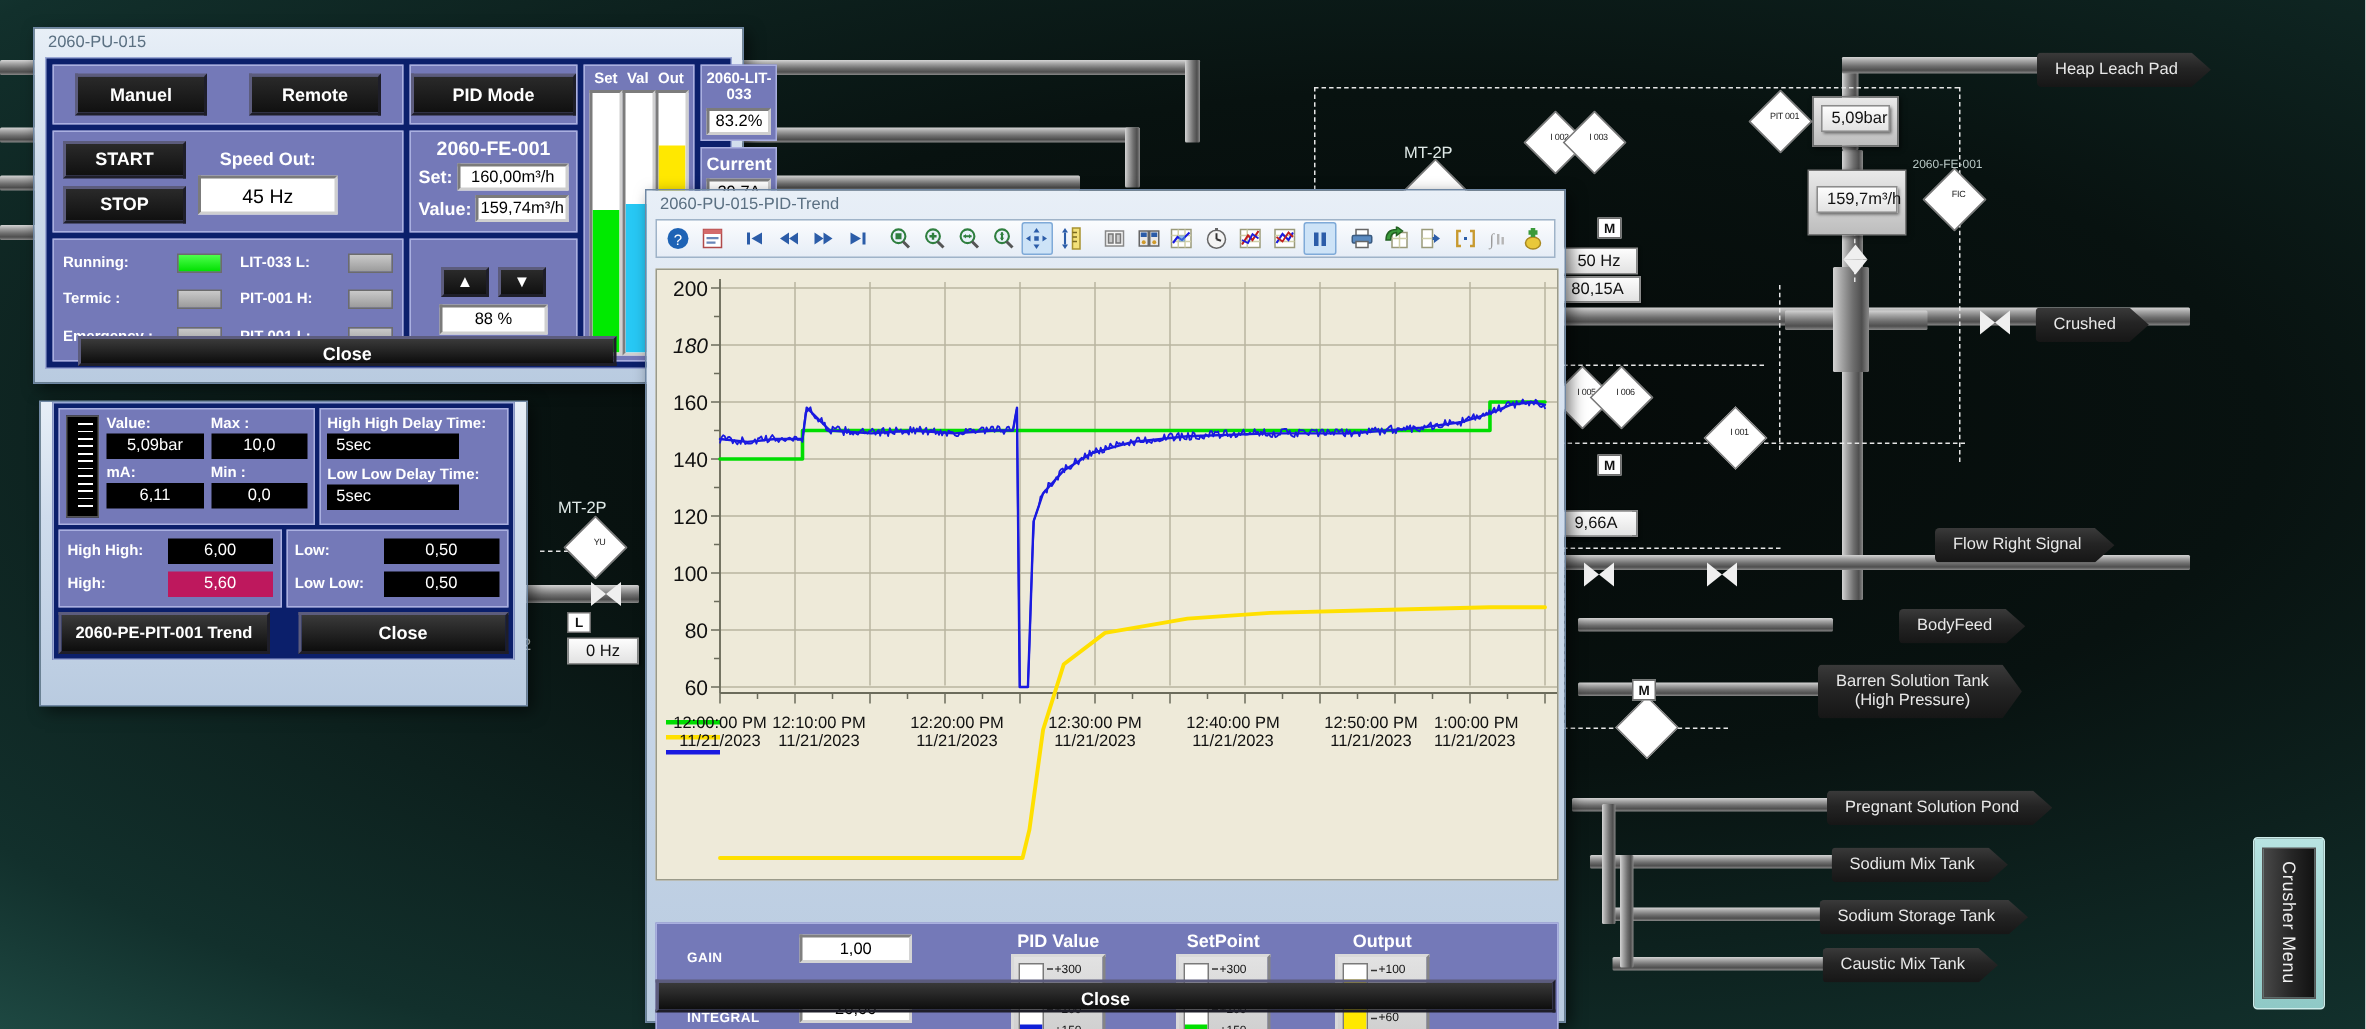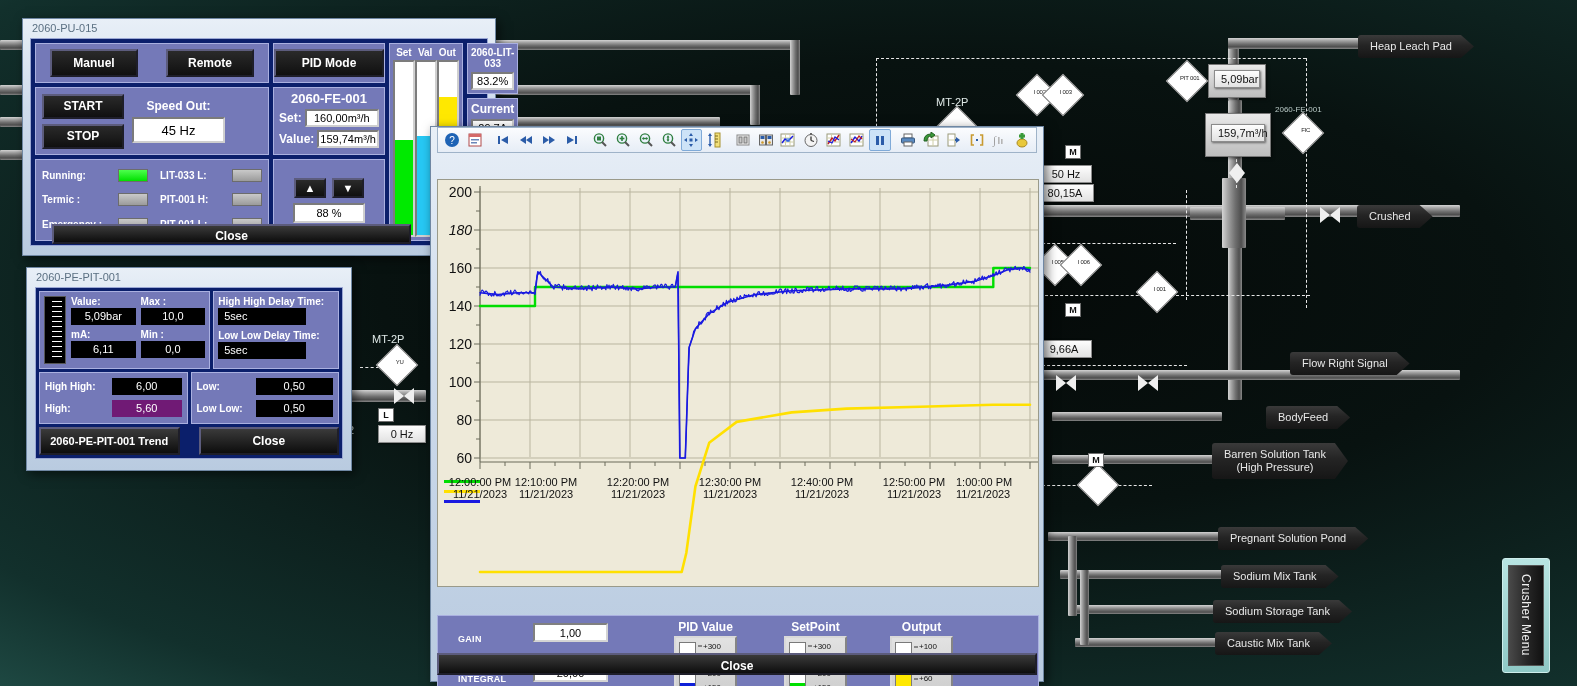--- a/index.html
+++ b/index.html
@@ -482,21 +482,20 @@
           <div class="lbl" style="text-align:left;font-size:12px;">Current</div>
           <div class="field" style="height:18px;margin-top:3px;">29.7A</div>
         </div>
         <div class="grp" style="flex:1;"></div>
       </div>
     </div>
     <div class="closebar" style="position:absolute;left:29px;right:84px;bottom:11px;height:20px;">Close</div>
   </div>
 
   <div class="win" style="left:26px;top:267px;width:326px;height:204px;">
-    <div class="win-title">2060-PE-PIT-001</div>
     <div style="margin:0 8px 8px 8px;background:#0b1f6b;border:1px solid #9aa7d4;padding:3px;height:172px;display:flex;flex-direction:column;gap:3px;">
 
       <div style="display:flex;gap:3px;height:82px;">
         <div class="grp" style="flex:1.6;display:flex;padding:4px;gap:5px;">
           <div style="width:22px;background:#000;border:1px solid #555;position:relative;">
             <div style="position:absolute;right:3px;top:4px;bottom:4px;width:10px;background:repeating-linear-gradient(180deg,#fff 0 1px,transparent 1px 5px);"></div>
           </div>
           <div style="flex:1;">
             <div style="display:flex;gap:5px;">
               <div style="flex:1;">
@@ -529,21 +528,21 @@
       </div>
 
       <div style="display:flex;gap:3px;height:55px;">
         <div class="grp" style="flex:1;padding:5px;">
           <div style="display:flex;align-items:center;gap:5px;">
             <span class="lbl-s" style="width:62px;">High High:</span>
             <span style="flex:1;background:#000;color:#fff;font-size:11px;text-align:center;height:17px;line-height:17px;">6,00</span>
           </div>
           <div style="display:flex;align-items:center;gap:5px;margin-top:5px;">
             <span class="lbl-s" style="width:62px;">High:</span>
-            <span style="flex:1;background:#701a75;color:#fff;font-size:11px;text-align:center;height:17px;line-height:17px;">5,60</span>
+            <span style="flex:1;background:#be185d;color:#fff;font-size:11px;text-align:center;height:17px;line-height:17px;">5,60</span>
           </div>
         </div>
         <div class="grp" style="flex:1;padding:5px;">
           <div style="display:flex;align-items:center;gap:5px;">
             <span class="lbl-s" style="width:54px;">Low:</span>
             <span style="flex:1;background:#000;color:#fff;font-size:11px;text-align:center;height:17px;line-height:17px;">0,50</span>
           </div>
           <div style="display:flex;align-items:center;gap:5px;margin-top:5px;">
             <span class="lbl-s" style="width:54px;">Low Low:</span>
             <span style="flex:1;background:#000;color:#fff;font-size:11px;text-align:center;height:17px;line-height:17px;">0,50</span>
@@ -552,20 +551,21 @@
       </div>
 
       <div style="display:flex;gap:19px;flex:1;">
         <div class="closebar" style="flex:1;line-height:24px;font-size:11px;">2060-PE-PIT-001 Trend</div>
         <div class="closebar" style="flex:1;line-height:24px;">Close</div>
       </div>
     </div>
   </div>
 
   <div class="win" style="left:430px;top:126px;width:614px;height:556px;">
+    <div class="win-title">2060-PU-015-PID-Trend</div>
 
     <div class="toolbar" style="margin:0 6px;">
       <div class="tbtn">
         <svg width="16" height="16" viewBox="0 0 16 16">
             <circle cx="8" cy="8" r="7" fill="#1e63b5"></circle>
             <text x="8" y="12" font-size="10" fill="#fff" text-anchor="middle" font-family="Liberation Sans">?</text>
           </svg>
       </div>
       <div class="tbtn">
         <svg width="16" height="16" viewBox="0 0 16 16">

